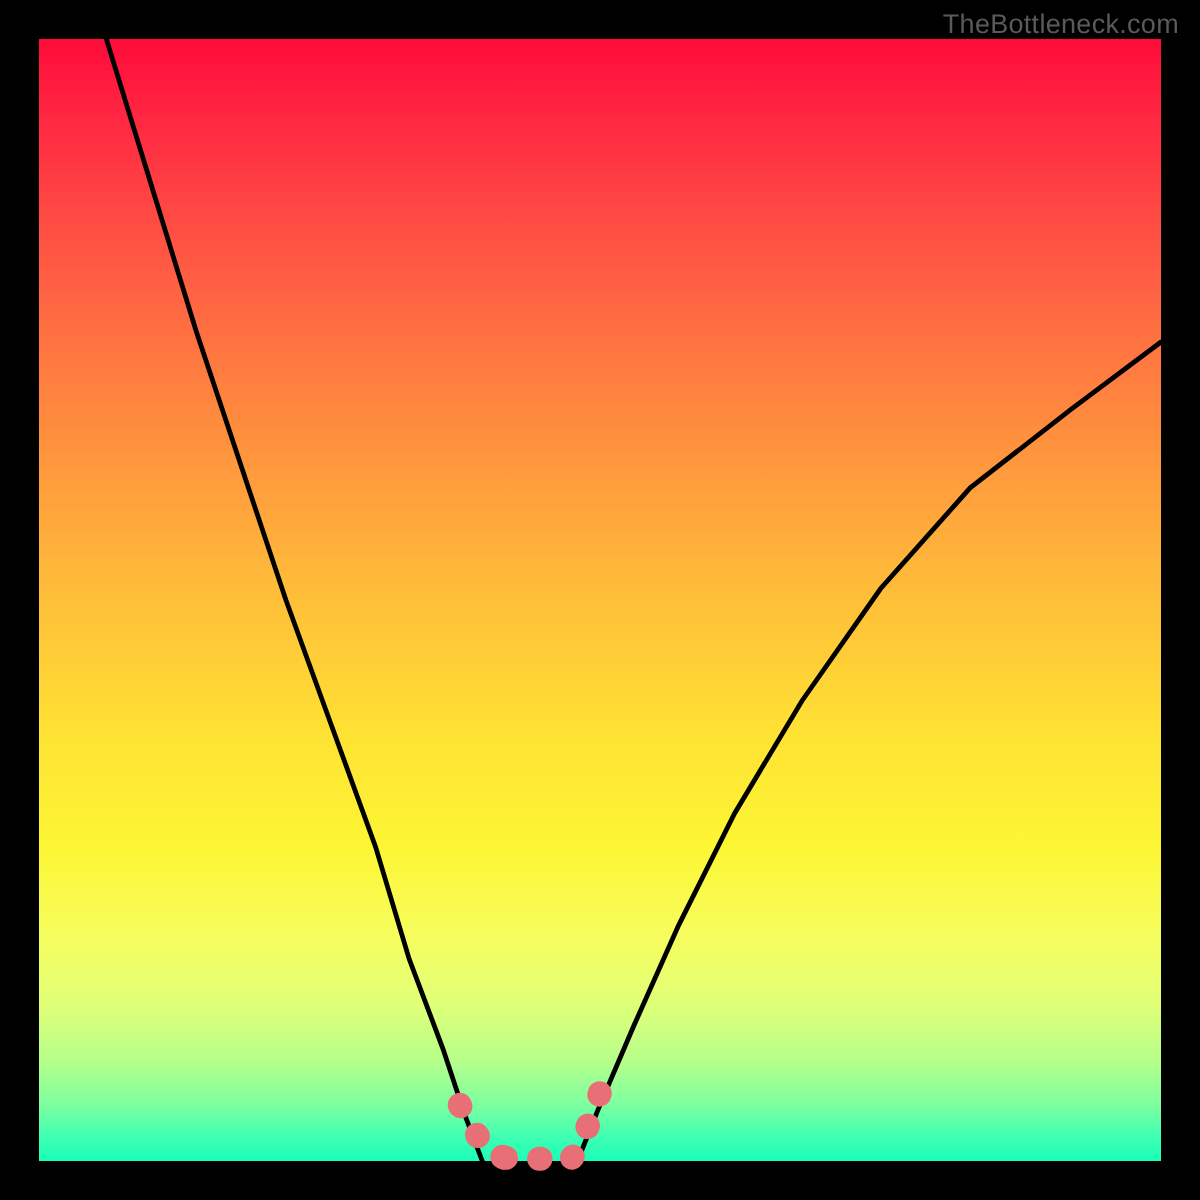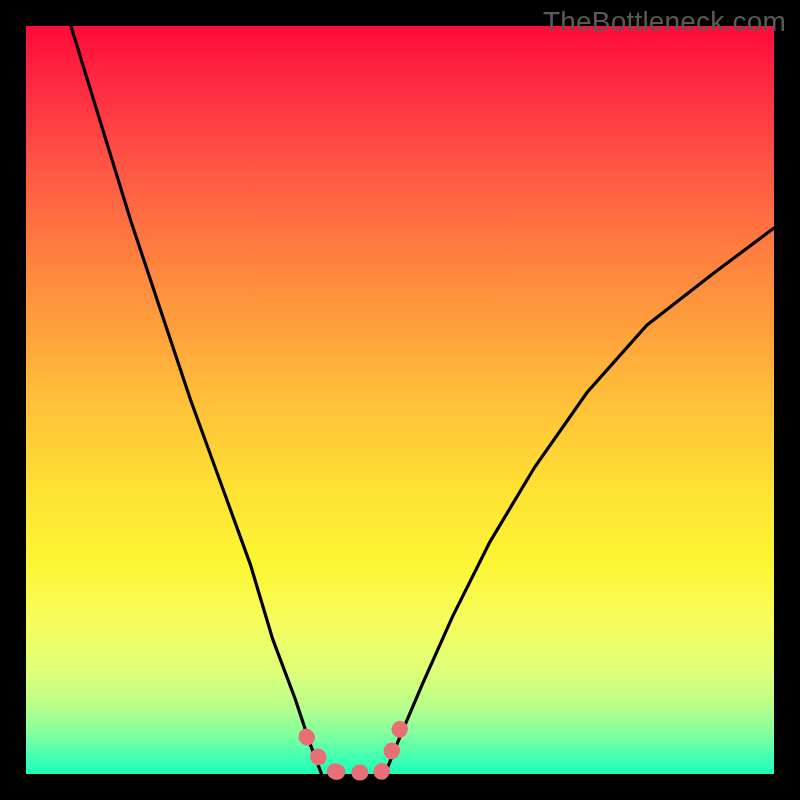--- a/index.html
+++ b/index.html
@@ -30,21 +30,21 @@
       #b7ff8a 91%,
       #7dffa0 95%,
       #3dffb3 98%,
       #19ffb8 100%);
   }
   .watermark {
     position: absolute;
     top: 6px;
     right: 14px;
     color: #5a5a5a;
-    font-size: 28px;
+    font-size: 18px;
     letter-spacing: 0.2px;
     font-weight: 400;
   }
   svg.curves {
     position: absolute;
     left: 26px;
     top: 26px;
     width: 748px;
     height: 748px;
     overflow: visible;

